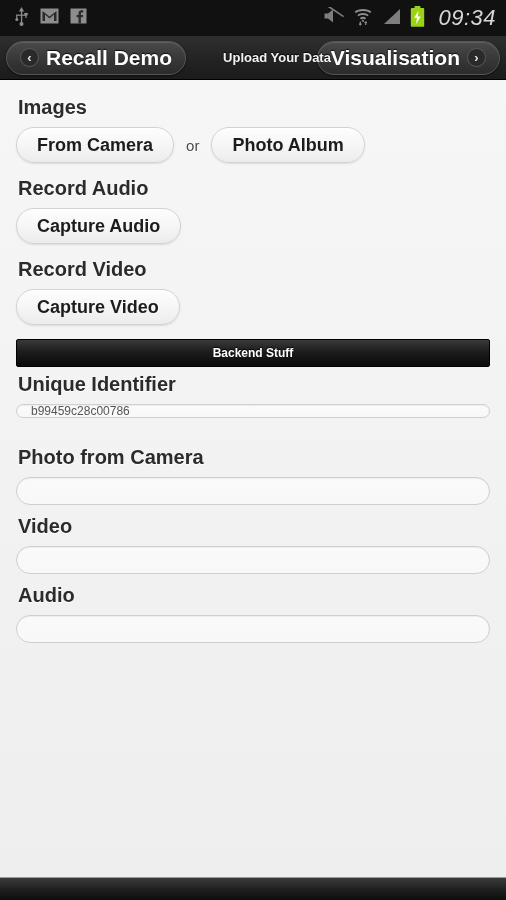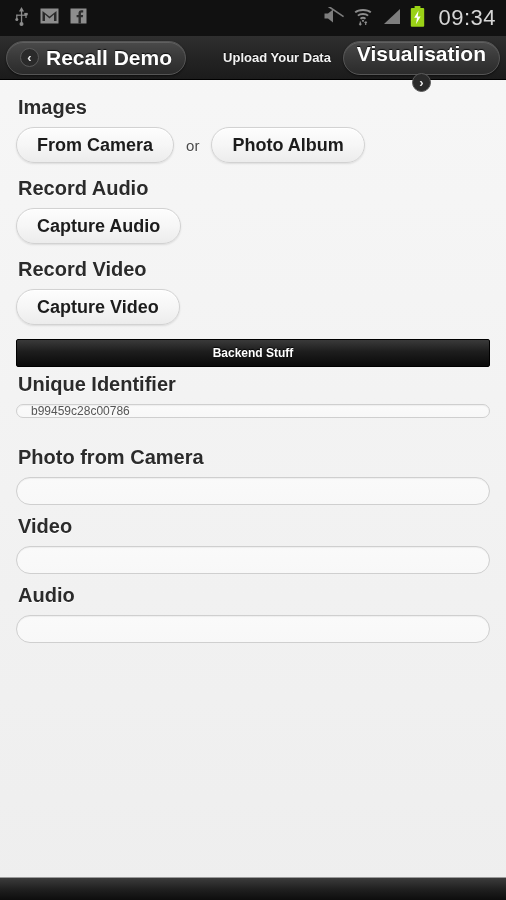--- a/index.html
+++ b/index.html
@@ -18,21 +18,21 @@
 
   
   .statusbar {
     height:36px; flex:0 0 36px;
     background:#111111;
     display:flex; align-items:center;
     padding:0 10px 0 14px;
     position:relative; z-index:5;
   }
   .status-left { display:flex; align-items:center; gap:11px; }
-  .status-right { margin-left:auto; display:flex; align-items:center; gap:9px; }
+  .status-right { margin-left:auto; display:flex; align-items:center; gap:9px;font-style:italic; }
   .sicon { display:block; }
   .clock {
     color:#d6d6d6; font-size:22px; letter-spacing:0.5px;
     margin-left:4px; line-height:1;
   }
 
   
   .titlebar {
     height:44px; flex:0 0 44px;
     background:linear-gradient(180deg,#2f2f2f 0%,#242424 50%,#1b1b1b 100%);
@@ -46,21 +46,21 @@
     height:34px; padding:0 13px;
     border-radius:19px;
     background:linear-gradient(180deg,#4a4a4a 0%,#3a3a3a 45%,#2b2b2b 100%);
     border:1px solid #555;
     box-shadow:0 1px 0 rgba(255,255,255,.12) inset, 0 1px 2px rgba(0,0,0,.55);
     color:#fff;
     font-size:21px; font-weight:bold;
     text-shadow:0 -1px 1px rgba(0,0,0,.8);
     white-space:nowrap;
   }
-  .navbtn.right { margin-left:auto;flex-direction:column; }
+  .navbtn.right { margin-left:auto; }
   .chev {
     width:19px; height:19px; flex:0 0 19px;
     border-radius:50%;
     background:#2a2a2a;
     border:1px solid #5a5a5a;
     color:#e8e8e8;
     font-size:13px; font-weight:bold;
     display:flex; align-items:center; justify-content:center;
     line-height:1;
     text-shadow:none;

